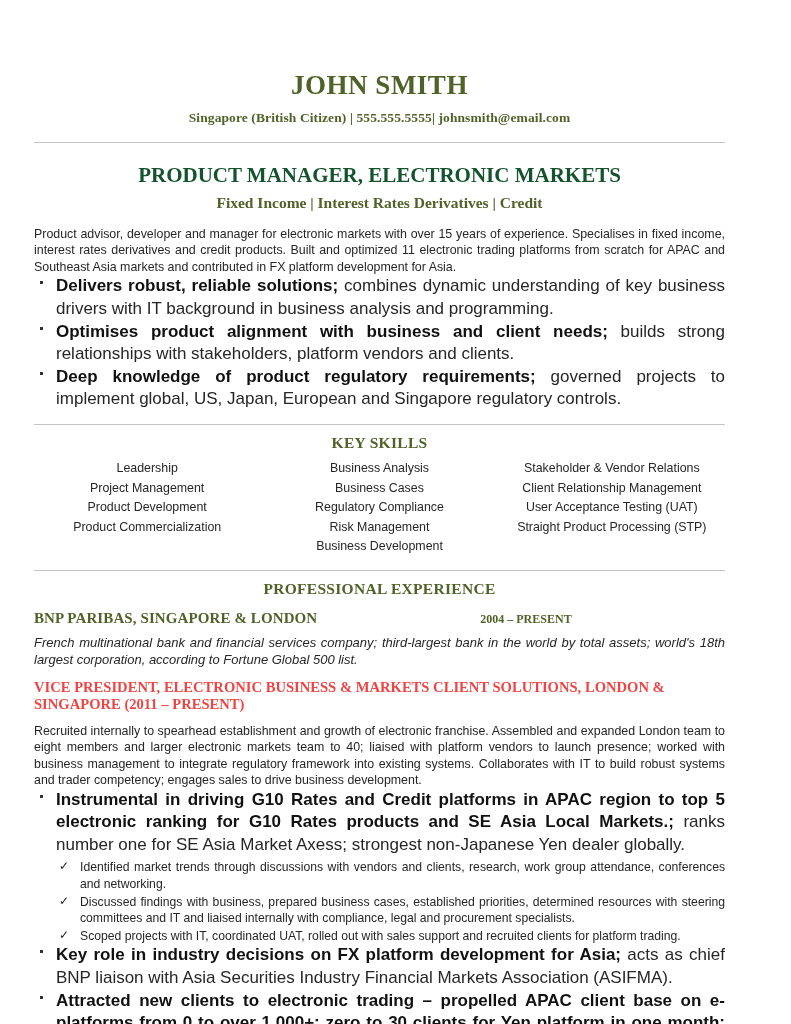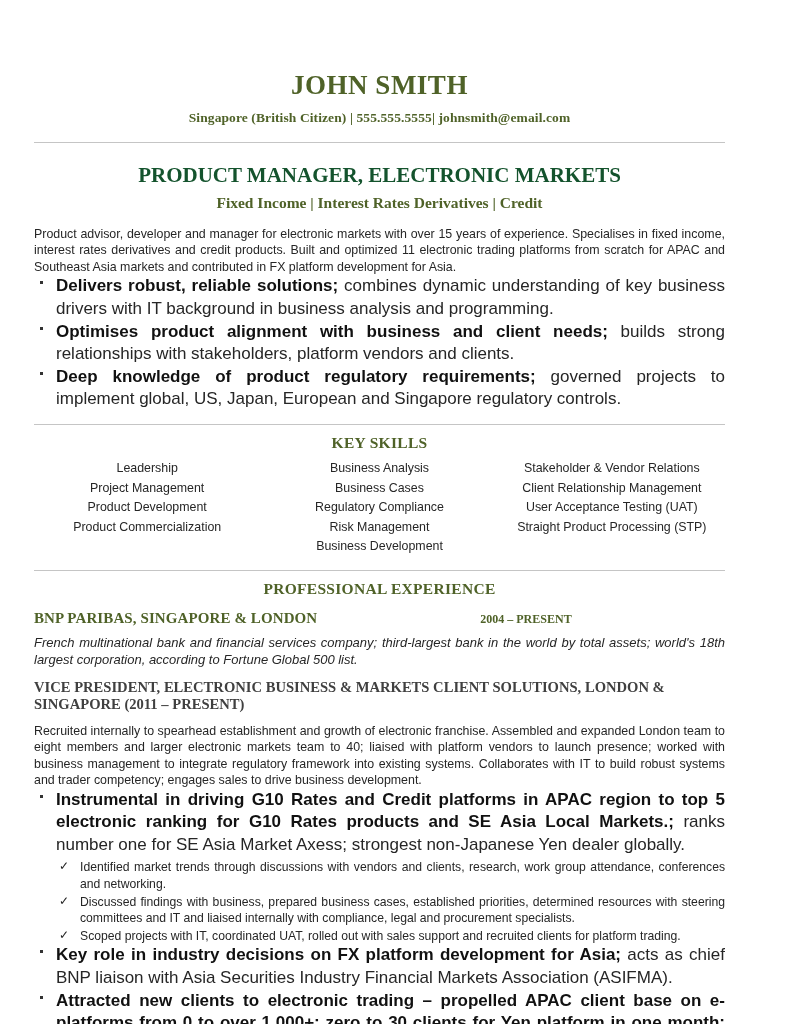--- a/index.html
+++ b/index.html
@@ -186,21 +186,21 @@
     line-height: 1.33;
     text-align: justify;
     margin: 0;
     padding-top: 7px;
     color: #262626;
   }
   .role {
     font-family: "Liberation Serif", serif;
     font-weight: bold;
     font-size: 14.6px;
-    color: #404040;
+    color: #ef4444;
     margin: 0;
     padding-top: 10px;
     line-height: 1.2;
   }
   .role-desc {
     text-align: justify;
     font-size: 12.4px;
     line-height: 1.33;
     margin: 0;
     padding-top: 9px;

